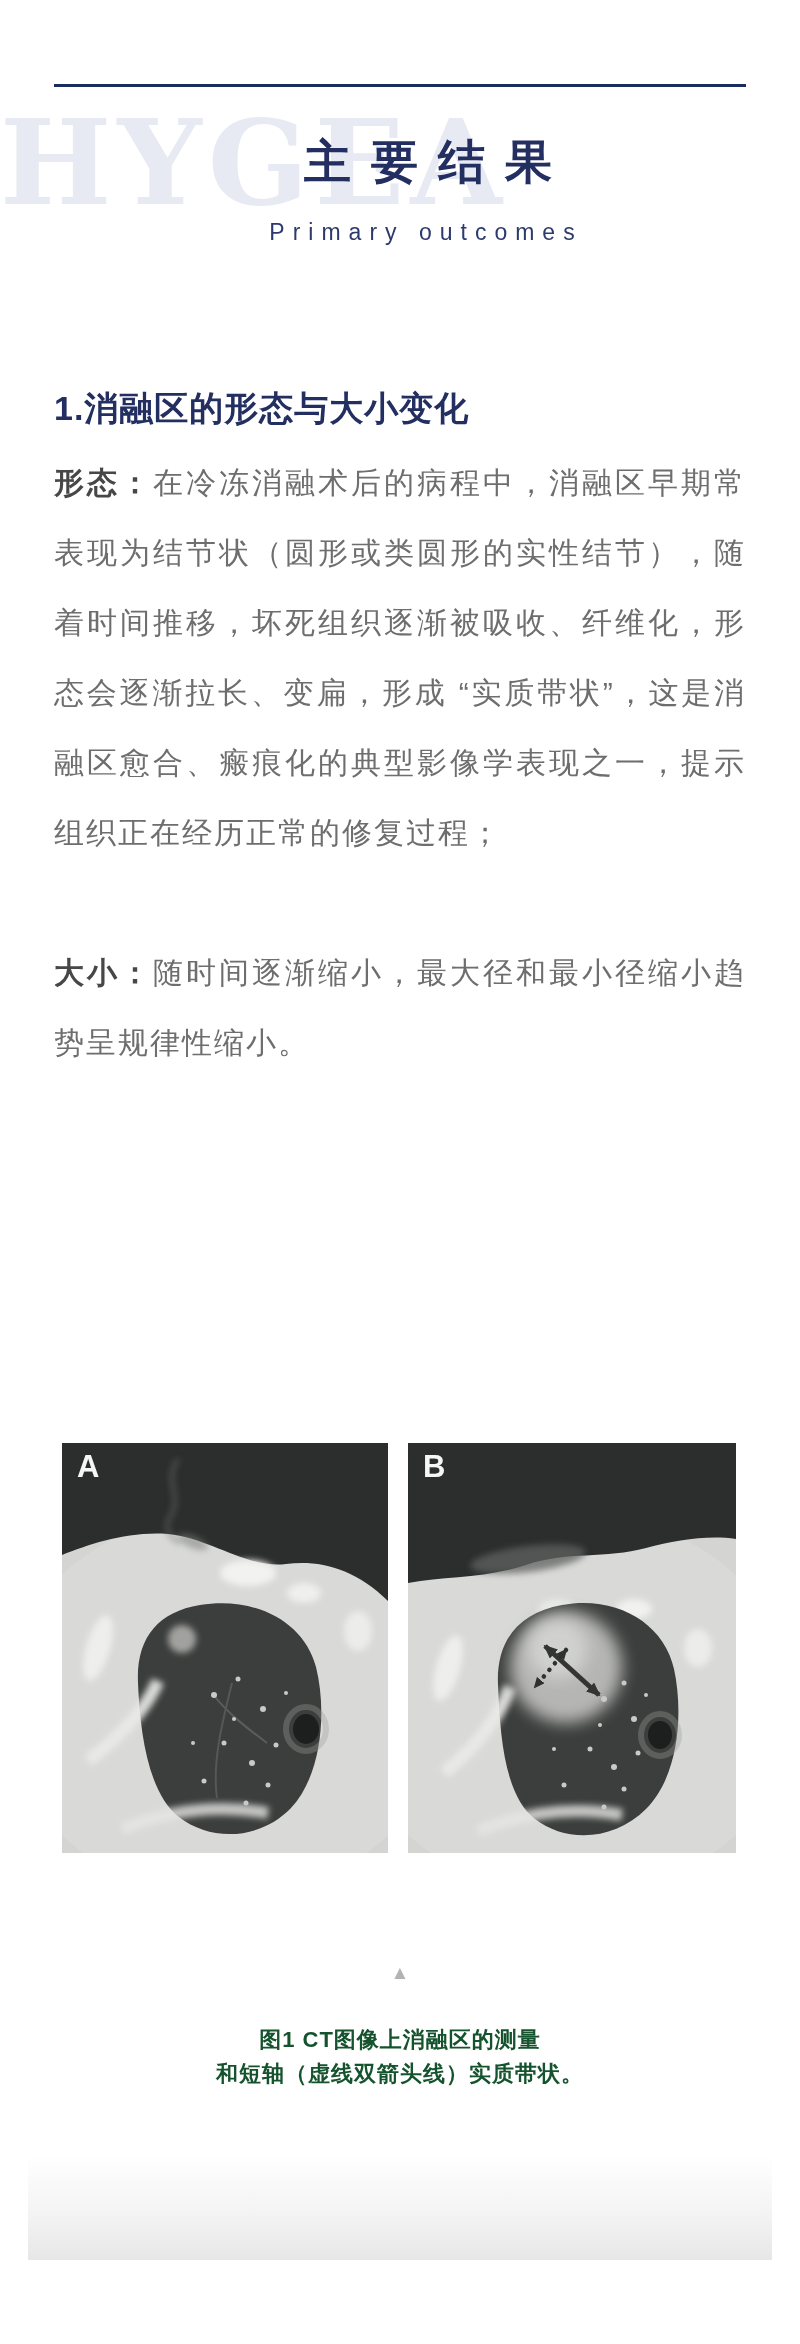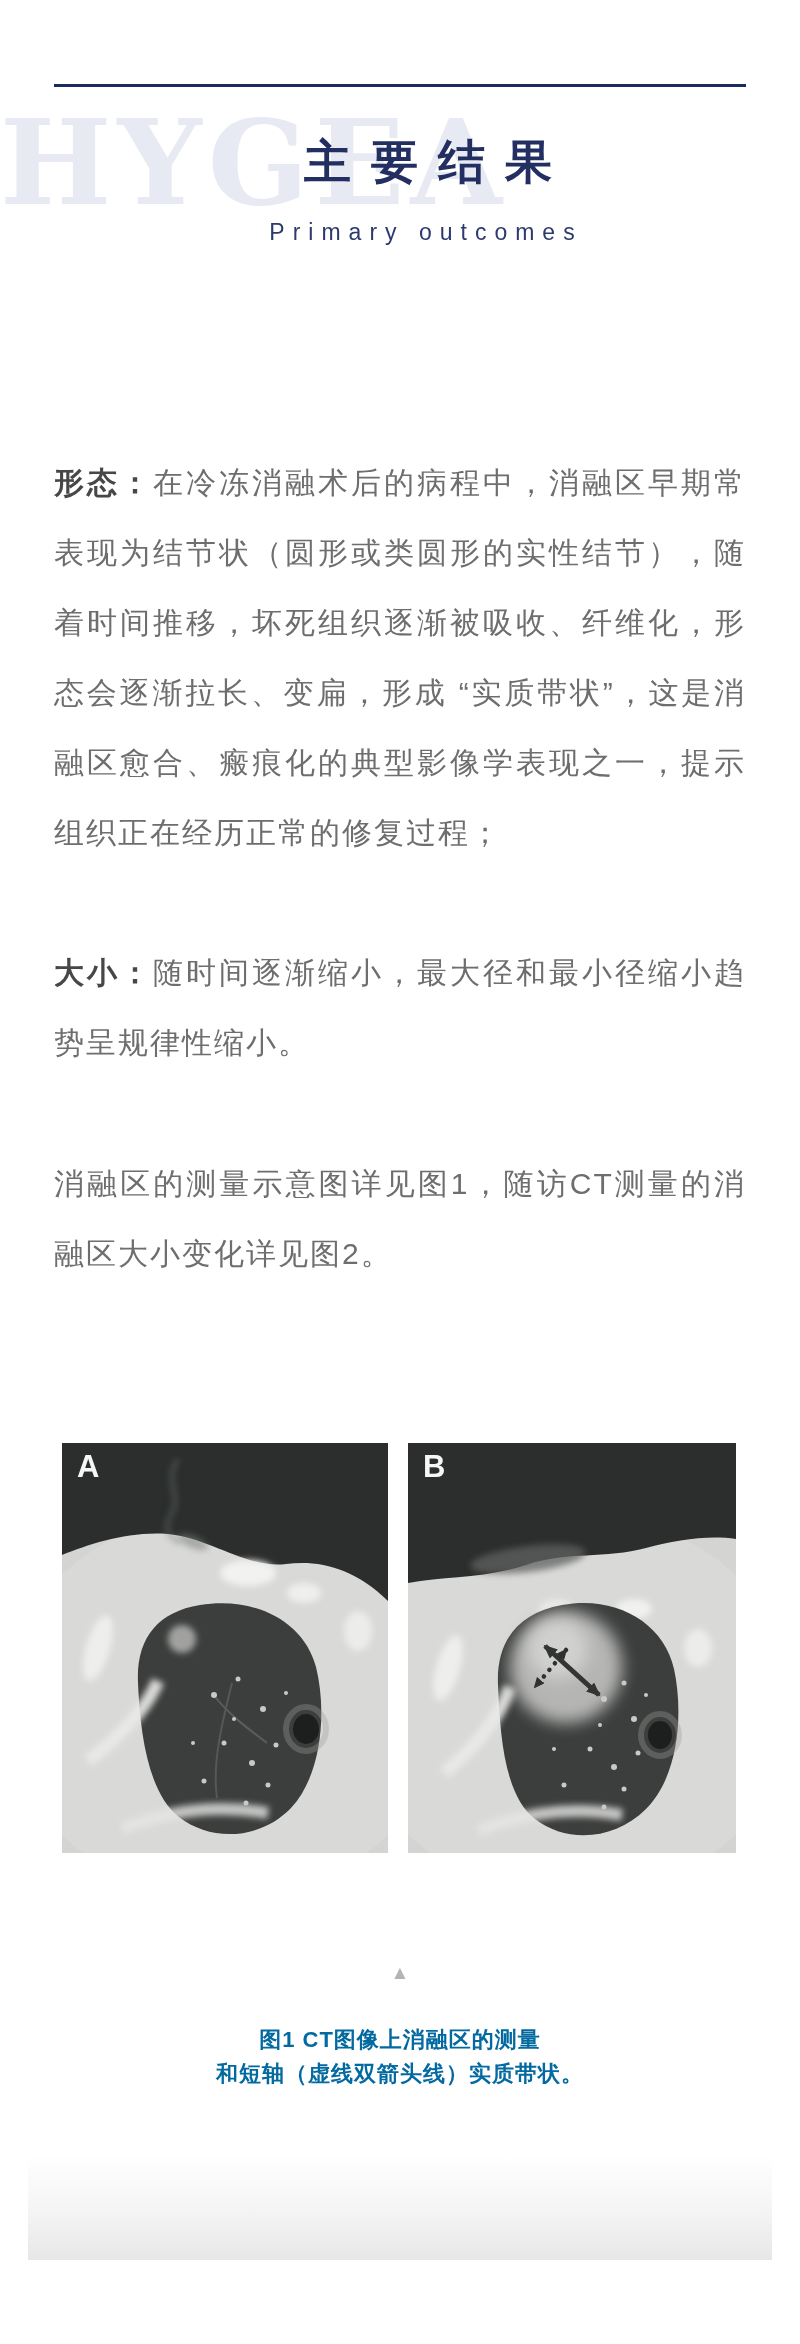--- a/index.html
+++ b/index.html
@@ -31,46 +31,46 @@
   .panel.a{width:326px;margin-right:20px;}
   .panel.b{width:328px;}
   .panel svg{display:block;width:100%;height:100%;}
   .panel-label{position:absolute;left:15px;top:5px;font-size:31px;font-weight:bold;
                color:#f6f6f6;line-height:1.2;}
 
   .scroll-top{position:absolute;left:0;top:1963px;width:800px;text-align:center;}
   .scroll-top span{font-size:19px;line-height:1;color:#b3b3b3;cursor:pointer;}
 
   .caption{position:absolute;left:0;top:2023px;width:800px;text-align:center;
-           font-size:22px;font-weight:bold;color:#0369a1;line-height:34px;letter-spacing:1px;}
+           font-size:22px;font-weight:bold;color:#14532d;line-height:34px;letter-spacing:1px;}
 
   .next-card{position:absolute;left:28px;top:2154px;width:744px;height:106px;
              border-radius:5px 5px 0 0;background:linear-gradient(180deg,#ffffff 0%,#f4f4f4 55%,#e7e7e7 100%);}
 </style>
 </head>
 <body>
 
 <div id="page">
 
   <div class="rule"></div>
 
   <div class="watermark">HYGEA</div>
   <div class="main-title">
     <span>主要结果</span>
   </div>
   <div class="subtitle">
     <span>Primary outcomes</span>
   </div>
 
+  <div class="heading">1.消融区的形态与大小变化</div>
 
   <div class="para p1"><b>形态：</b><span>在冷冻消融术后的病程中，消融区早期常表现为结节状（圆形或类圆形的实性结节），随着时间推移，坏死组织逐渐被吸收、纤维化，形态会逐渐拉长、变扁，形成 “实质带状”，这是消融区愈合、瘢痕化的典型影像学表现之一，提示组织正在经历正常的修复过程；</span></div>
 
   <div class="para p2"><b>大小：</b><span>随时间逐渐缩小，最大径和最小径缩小趋势呈规律性缩小。</span></div>
 
-  <div class="para p3"><span>消融区的测量示意图详见图1，随访CT测量的消融区大小变化详见图2。</span></div>
 
   <div class="figure">
 
     <div class="panel a">
       <svg viewBox="0 0 326 410" preserveAspectRatio="none">
         <defs>
           <filter id="ba2" x="-60%" y="-60%" width="220%" height="220%">
               <feGaussianBlur stdDeviation="3"></feGaussianBlur>
             </filter>
         </defs>

